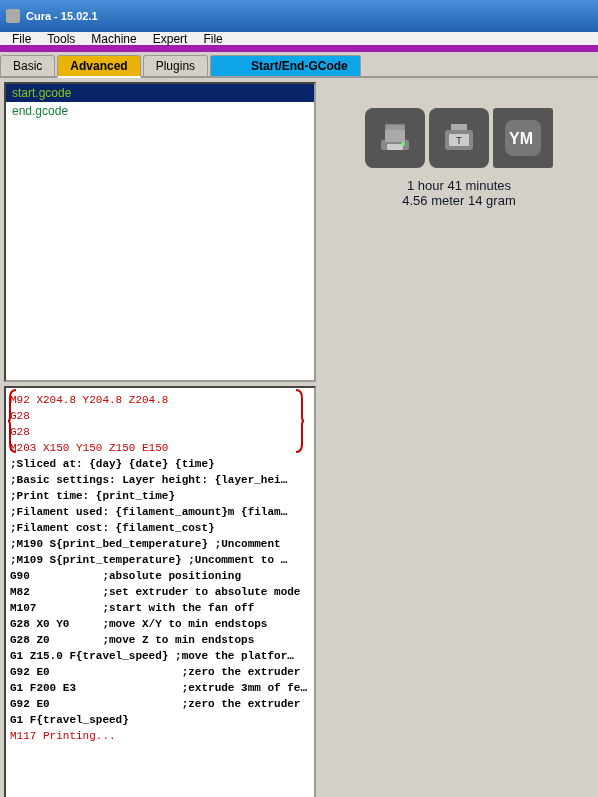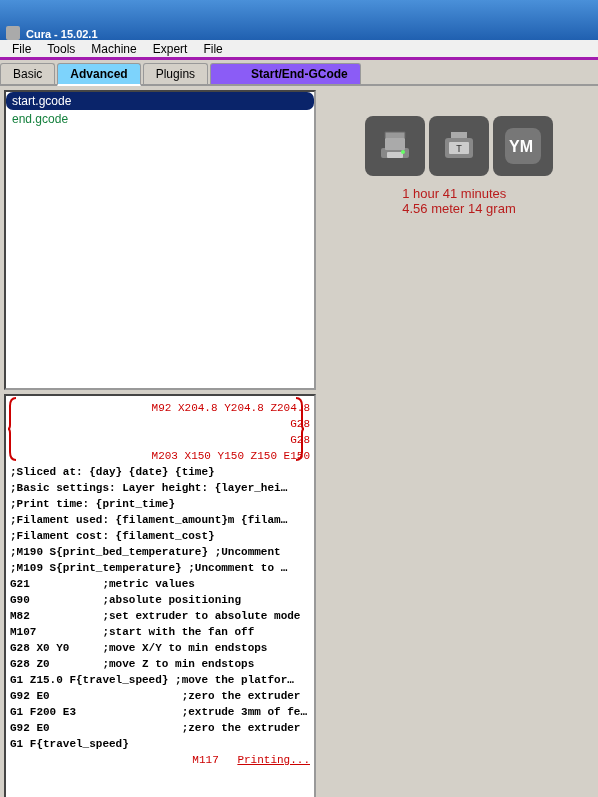--- a/index.html
+++ b/index.html
@@ -9,39 +9,39 @@
       background: #d4d0c8;
       font-family: 'Segoe UI', Tahoma, sans-serif;
       font-size: 12px;
       overflow: hidden;
     }
 
     
     .title-bar {
       background: linear-gradient(to bottom, #4a90d9, #2060b0);
       color: white;
-      height: 40px;
-      display: flex;
-      align-items: flex-end;
+      height: 32px;
+      display: flex;
+      align-items: center;
       padding: 0 6px;
       font-size: 11px;
       font-weight: bold;
     }
     .title-bar-icon {
       width: 14px;
       height: 14px;
       background: #aaa;
       margin-right: 6px;
       border-radius: 2px;
     }
 
     
     .menu-bar {
       background: #f0f0f0;
-      border-bottom: 3px solid #a21caf;
+      border-bottom: 7px solid #a21caf;
       height: 20px;
       display: flex;
       align-items: center;
       padding: 0 4px;
     }
     .menu-item {
       padding: 2px 8px;
       font-size: 12px;
       color: #000;
       cursor: pointer;
@@ -59,21 +59,21 @@
       font-size: 12px;
       background: #d4d0c8;
       border: 1px solid #999;
       border-bottom: none;
       cursor: pointer;
       color: #000;
       margin-right: 2px;
       border-radius: 3px 3px 0 0;
     }
     .tab.active {
-      background: #7dd3fc;
+      background: #eab308;
       border-color: #999;
       border-bottom: 2px solid #fff;
       margin-bottom: -2px;
       font-weight: bold;
     }
 
     
     .main-layout {
       display: flex;
       height: calc(797px - 22px - 20px - 24px);
@@ -96,43 +96,42 @@
       overflow-y: auto;
     }
     .file-item {
       padding: 2px 6px;
       font-size: 12px;
       cursor: pointer;
       color: #15803d;
     }
     .file-item.selected {
       background: #0a246a;
-      color: #ffffff;
-      border-radius: 7px;
+      color: #84cc16;
     }
 
     
     .code-editor {
       flex: 1;
       background: #fff;
       border: 2px inset #999;
       margin: 0 4px 4px 4px;
       overflow-y: auto;
       font-family: 'Courier New', monospace;
       font-size: 11px;
       color: #000;
       padding: 4px;
       position: relative;
     }
 
     .code-line {
       white-space: pre;
       line-height: 16px;
     }
-    .code-line.red { color: #cc0000; text-align: right; }
+    .code-line.red { color: #cc0000; }
     .code-line.black { color: #000000; font-weight: bold; }
 
     
     .right-panel {
       flex: 1;
       display: flex;
       flex-direction: column;
       align-items: center;
       background: #d4d0c8;
       padding: 10px;
@@ -150,24 +149,24 @@
       background: #555;
       border-radius: 8px;
       display: flex;
       align-items: center;
       justify-content: center;
       color: white;
       font-size: 24px;
     }
 
     .print-info {
-      text-align: left;
+      text-align: center;
       margin-top: 10px;
       font-size: 13px;
-      color: #b91c1c;
+      color: #0f172a;
     }
 
     
     .bracket-svg {
       position: absolute;
       left: 2px;
       top: 0;
       pointer-events: none;
     }
   </style>
@@ -184,21 +183,21 @@
   <span class="menu-item">Tools</span>
   <span class="menu-item">Machine</span>
   <span class="menu-item">Expert</span>
   <span class="menu-item">File</span>
 </div>
 
 <div class="tabs-row">
   <div class="tab">Basic</div>
   <div class="tab active">Advanced</div>
   <div class="tab">Plugins</div>
-  <div class="tab" style="background:#8b5cf6;font-weight:bold;padding-left:40px;">Start/End-GCode</div>
+  <div class="tab" style="background:#0ea5e9;font-weight:bold;padding-left:40px;">Start/End-GCode</div>
 </div>
 
 <div class="main-layout">
 
   <div class="left-panel">
 
     <div class="file-list">
       <div class="file-item selected">
         <span>start.gcode</span>
       </div>
@@ -213,32 +212,31 @@
         <div class="code-line red">G28</div>
         <div class="code-line red">G28</div>
         <div class="code-line red">M203 X150 Y150 Z150 E150</div>
         <div class="code-line black">;Sliced at: {day} {date} {time}</div>
         <div class="code-line black">;Basic settings: Layer height: {layer_hei…</div>
         <div class="code-line black">;Print time: {print_time}</div>
         <div class="code-line black">;Filament used: {filament_amount}m {filam…</div>
         <div class="code-line black">;Filament cost: {filament_cost}</div>
         <div class="code-line black">;M190 S{print_bed_temperature} ;Uncomment</div>
         <div class="code-line black">;M109 S{print_temperature} ;Uncomment to …</div>
-        <div class="code-line black">G21           ;metric values</div>
         <div class="code-line black">G90           ;absolute positioning</div>
         <div class="code-line black">M82           ;set extruder to absolute mode</div>
         <div class="code-line black">M107          ;start with the fan off</div>
         <div class="code-line black">G28 X0 Y0     ;move X/Y to min endstops</div>
         <div class="code-line black">G28 Z0        ;move Z to min endstops</div>
         <div class="code-line black">G1 Z15.0 F{travel_speed} ;move the platfor…</div>
         <div class="code-line black">G92 E0                    ;zero the extruder</div>
         <div class="code-line black">G1 F200 E3                ;extrude 3mm of fe…</div>
         <div class="code-line black">G92 E0                    ;zero the extruder</div>
         <div class="code-line black">G1 F{travel_speed}</div>
-        <div class="code-line red"><span style="color: rgb(204, 0, 0);">M117 </span><span style="text-decoration: underline; color: rgb(204, 0, 0); margin-left: 12px;">Printing...</span></div>
+        <div class="code-line red"><span style="color: rgb(204, 0, 0);">M117 </span><span style="color: rgb(204, 0, 0);">Printing...</span></div>
         <svg class="bracket-svg" width="12" height="392" style="position: absolute; left: 0px; top: 0px; pointer-events: none;">
           <path d="M 10 2 Q 4 2 4 10 L 4 29 Q 4 33 2 33 Q 4 33 4 37 L 4 56 Q 4 64 10 64" fill="none" stroke="#cc0000" stroke-width="2"></path>
         </svg>
         <svg width="12" height="72" style="position: absolute; right: 8px; top: 0px; pointer-events: none;">
           <path d="M 2 2 Q 8 2 8 10 L 8 29 Q 8 33 10 33 Q 8 33 8 37 L 8 56 Q 8 64 2 64" fill="none" stroke="#cc0000" stroke-width="2"></path>
         </svg>
       </div>
   </div>
 
   <div class="right-panel">
@@ -256,21 +254,21 @@
 
       <div class="printer-icon-box">
         <svg width="36" height="36" viewBox="0 0 36 36">
           <rect x="4" y="10" width="28" height="20" rx="3" fill="#888"></rect>
           <rect x="8" y="14" width="20" height="12" rx="1" fill="#ccc"></rect>
           <text x="18" y="24" text-anchor="middle" font-size="10" fill="#333" font-family="Courier">T</text>
           <path d="M10 10 L10 4 L26 4 L26 10" fill="#aaa"></path>
         </svg>
       </div>
 
-      <div class="printer-icon-box" style="border-radius:8px; overflow:hidden;">
+      <div class="printer-icon-box" style="border-radius:3px; overflow:hidden;">
         <svg width="36" height="36" viewBox="0 0 36 36">
           <rect width="36" height="36" fill="#777" rx="8"></rect>
           <text x="4" y="24" font-size="16" fill="white" font-weight="bold" font-family="sans-serif">YM</text>
         </svg>
       </div>
     </div>
 
     <div class="print-info">
       <div>1 hour 41 minutes</div>
       <div>4.56 meter 14 gram</div>

